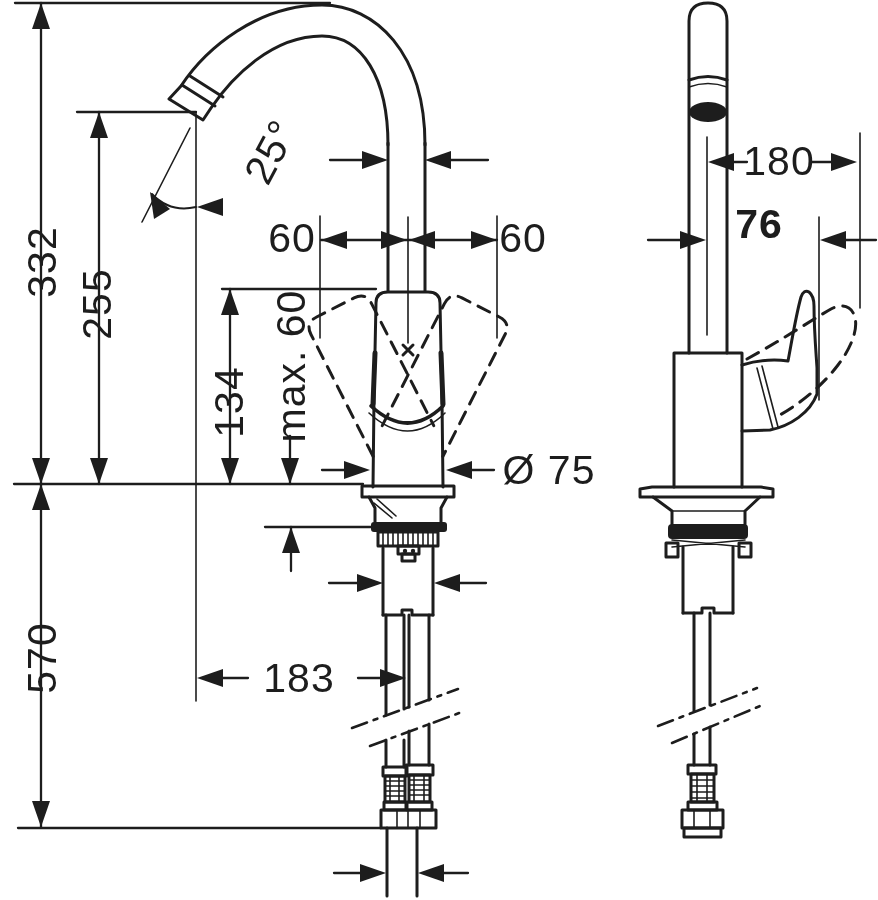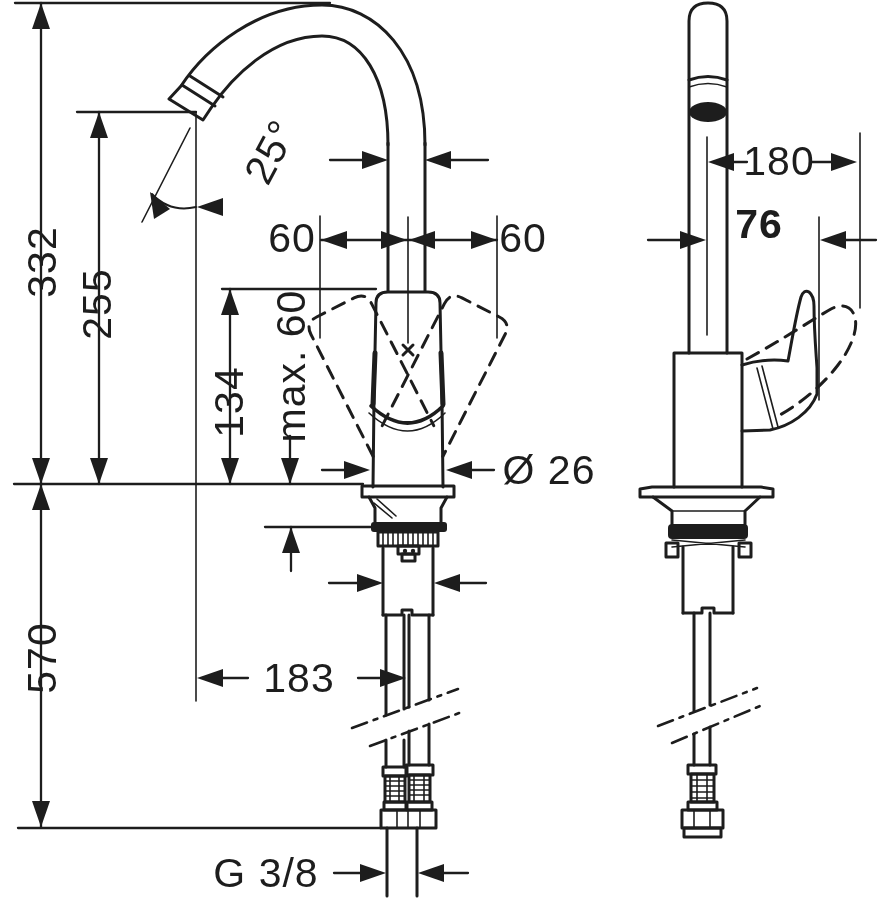--- a/index.html
+++ b/index.html
@@ -200,19 +200,18 @@
 </svg>
 
 <div class="dim-label rot" style="left:42px;top:262px;">332</div>
 <div class="dim-label rot" style="left:97px;top:304px;">255</div>
 <div class="dim-label rot" style="left:229px;top:402px;">134</div>
 <div class="dim-label rot" style="left:291px;top:366px;">max. 60</div>
 <div class="dim-label rot" style="left:42px;top:658px;">570</div>
 <div class="dim-label rot62" style="left:271px;top:152px;">25°</div>
 <div class="dim-label" style="left:292px;top:238px;">60</div>
 <div class="dim-label" style="left:523px;top:238px;">60</div>
-<div class="dim-label" style="left:549px;top:470px;">Ø 26</div>
+<div class="dim-label" style="left:549px;top:470px;">Ø 75</div>
 <div class="dim-label" style="left:299px;top:678px;">183</div>
-<div class="dim-label" style="left:266px;top:873px;">G 3/8</div>
 <div class="dim-label" style="left:779px;top:161px;">180</div>
 <div class="dim-label" style="left:759px;top:224px;font-weight:bold;">76</div>
 
 </div>
 
 </body></html>

